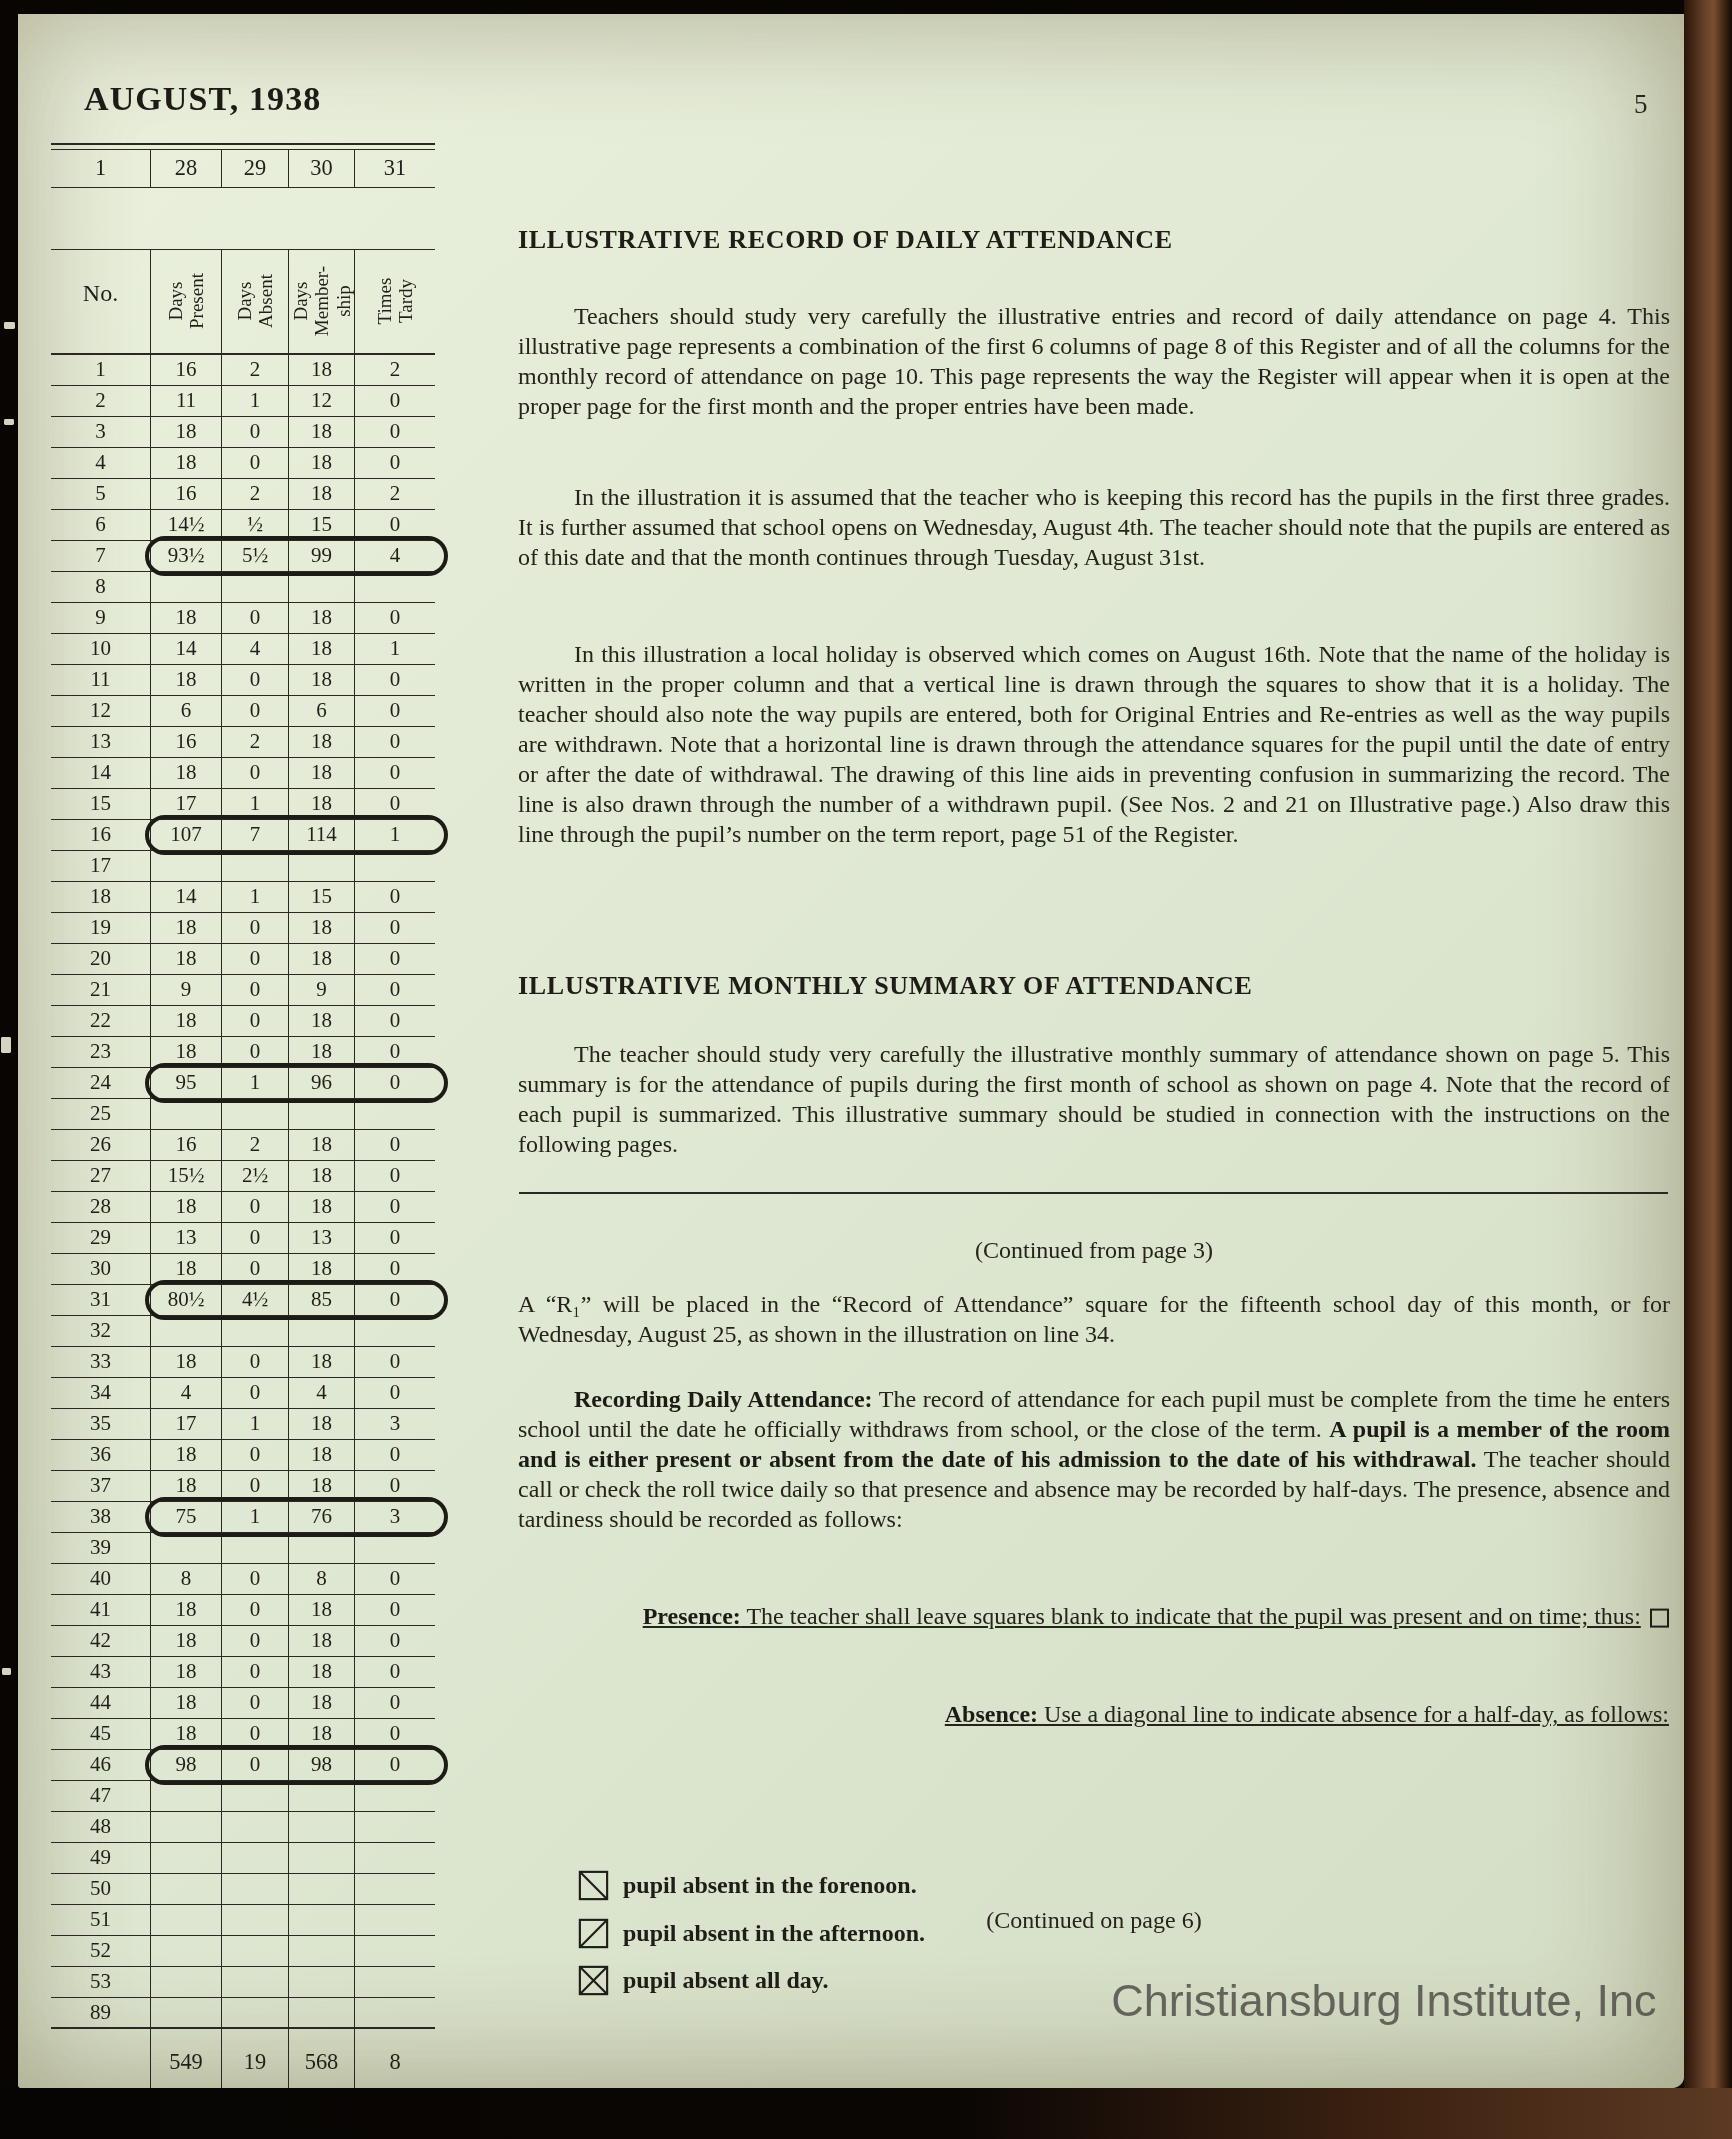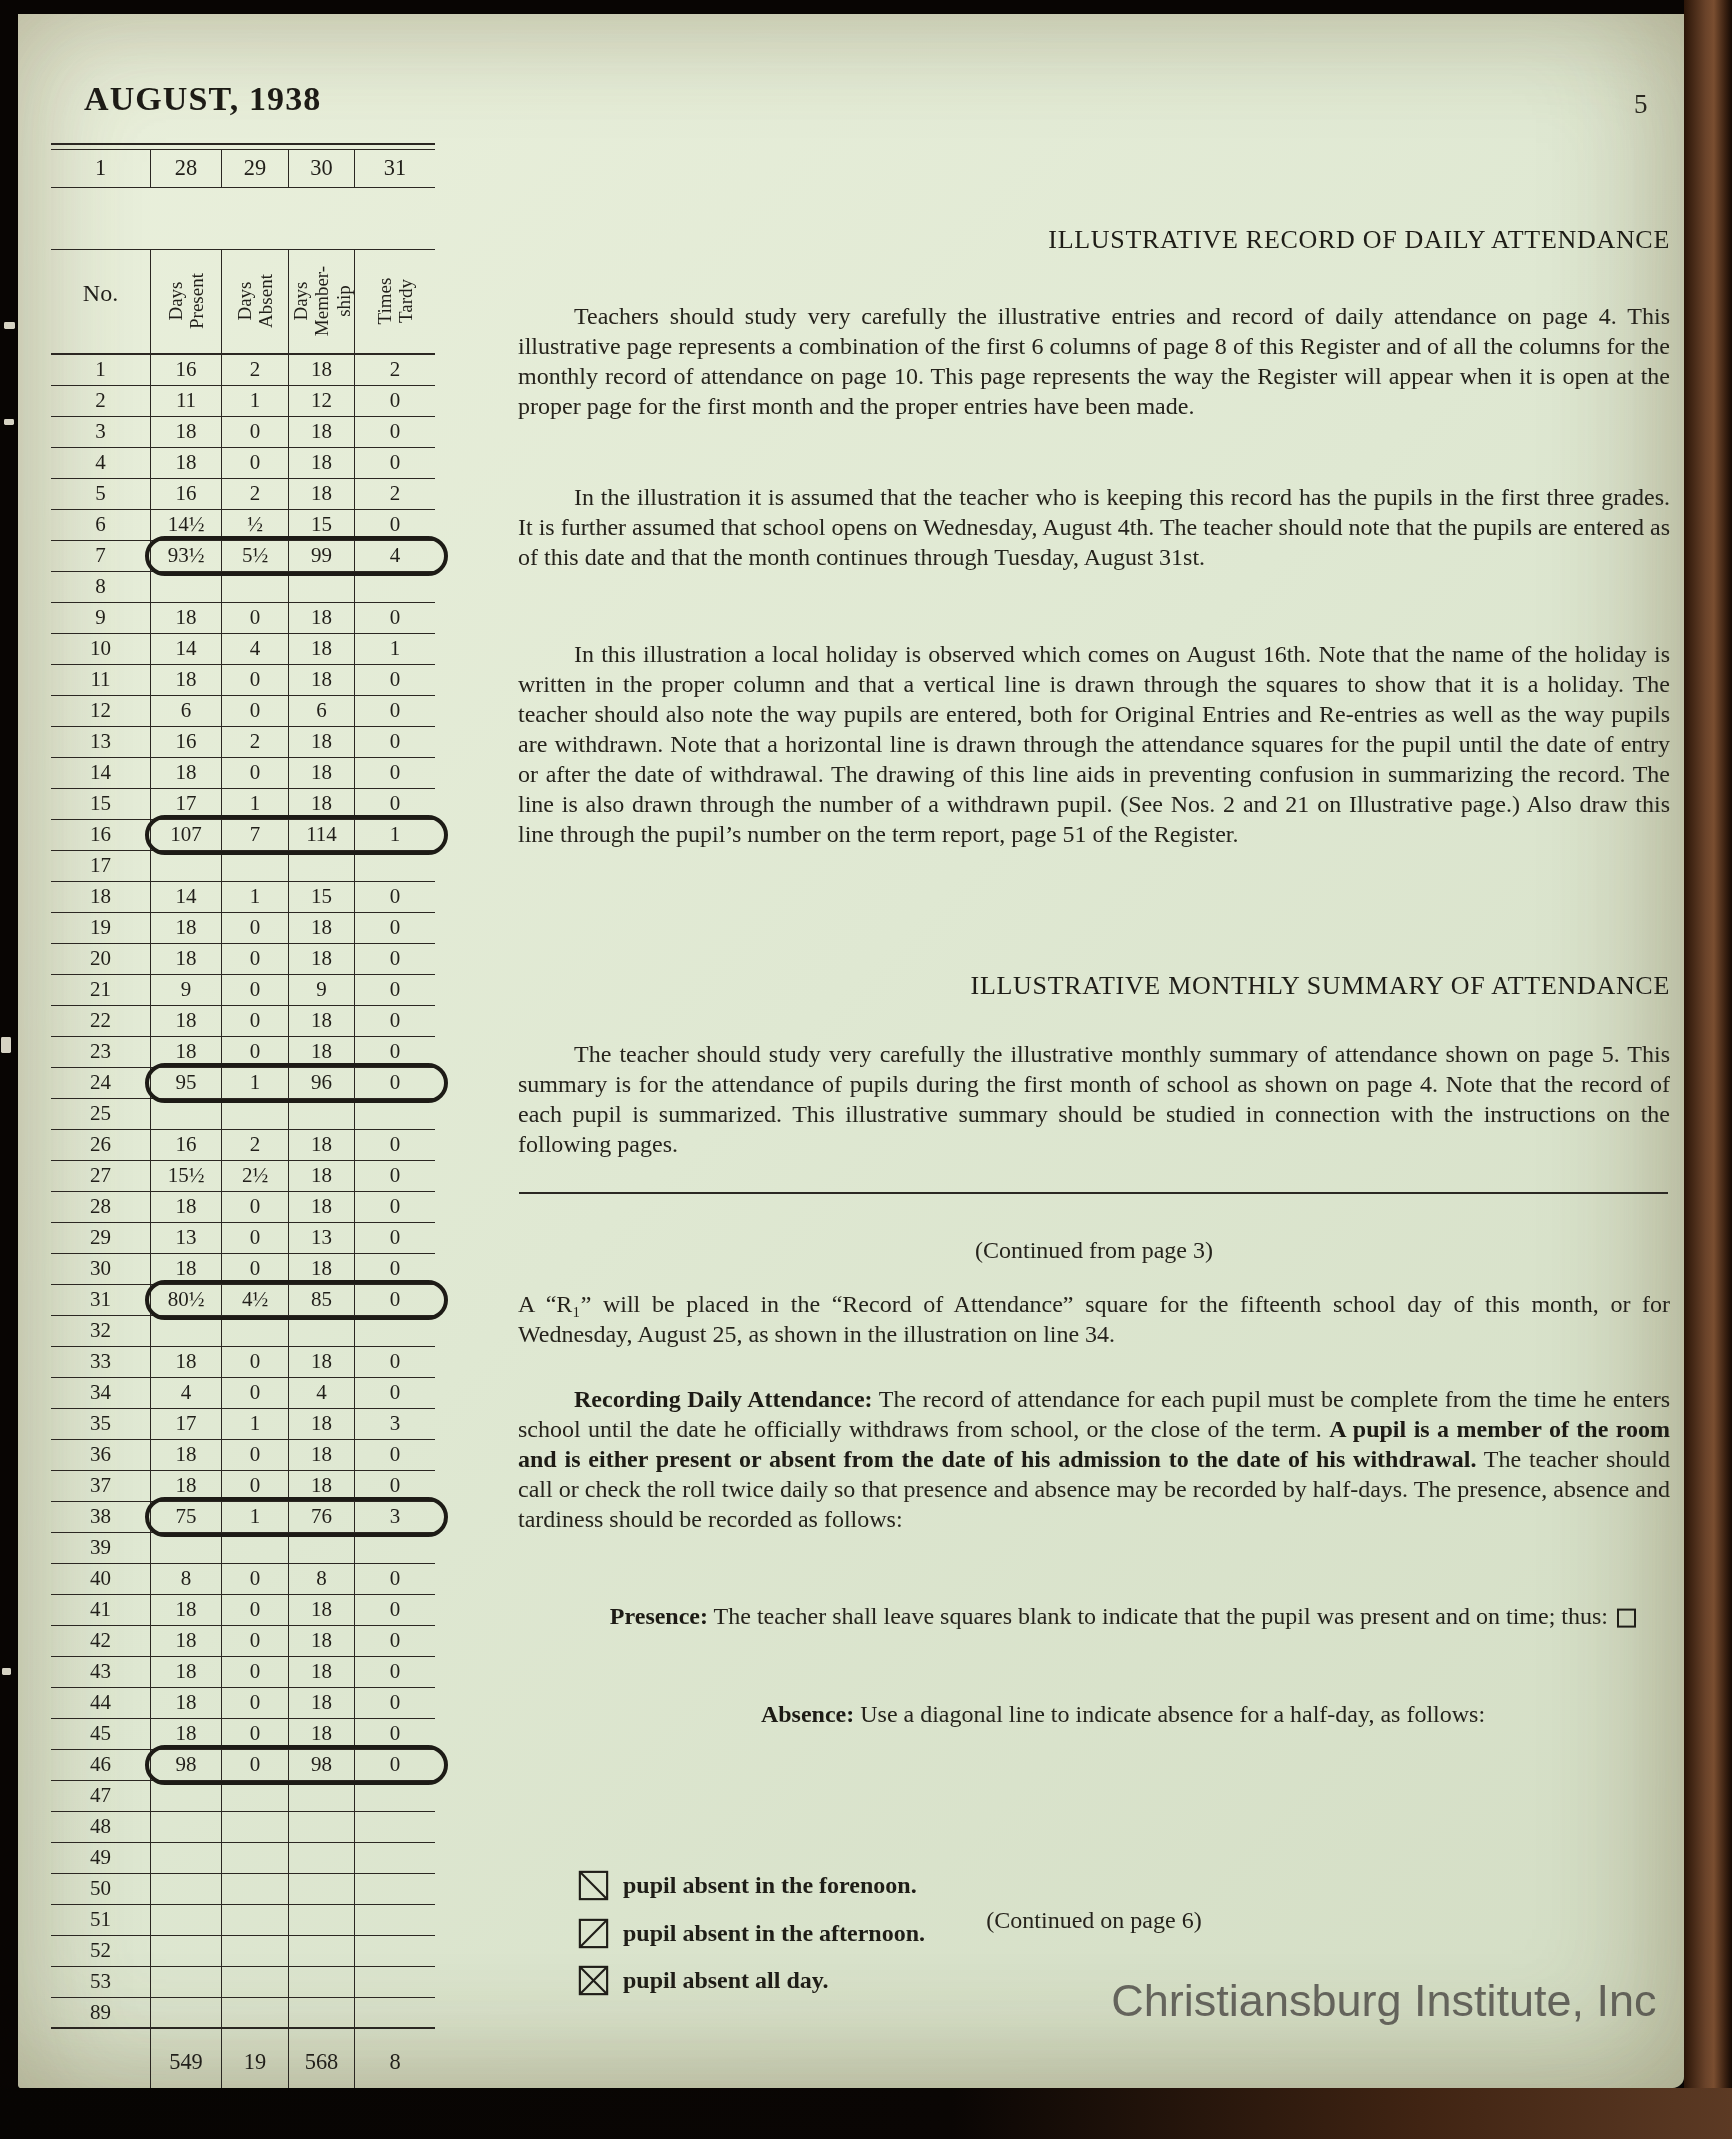--- a/index.html
+++ b/index.html
@@ -69,31 +69,31 @@
   .row{height:31px;border-bottom:1.4px solid var(--line);position:relative;font-size:21px;}
   .row:last-child{border-bottom:2.2px solid var(--line);}
   .circle-overlay{
     position:absolute;left:94px;right:-13px;top:-5px;bottom:-5px;
     border:4.3px solid #1d1b16;border-radius:33px;z-index:3;pointer-events:none;
   }
   .totals{height:66px;font-size:22.4px;}
   
   .article{position:absolute;left:500px;top:0;width:1152px;color:var(--ink);}
   .article h1,.article h2{
-    position:absolute;width:100%;text-align:right;
-    font-size:26px;font-weight:400;letter-spacing:0.7px;color:#1f1d17;
+    position:absolute;width:100%;text-align:left;
+    font-size:26px;font-weight:700;letter-spacing:0.7px;color:#1f1d17;
   }
   .para{
     position:absolute;left:0;width:100%;
     font-size:24px;line-height:30px;text-align:justify;
   }
   .indent{text-indent:56px;}
   .rule{position:absolute;left:1.4px;width:1149px;border-top:2.2px solid #2b2823;}
   .centerline{position:absolute;width:100%;text-align:center;font-size:24px;}
-  .hang{position:absolute;left:59px;width:1092px;font-size:24px;line-height:30px;text-align:center;}
+  .hang{position:absolute;left:59px;width:1092px;font-size:24px;line-height:30px;text-align:right;text-decoration:underline;}
   .blank-square{
     display:inline-block;width:19.5px;height:19.5px;border:2.2px solid #1f1d18;
     transform:translateY(3.6px);margin-left:8.7px;
   }
   .symbols{position:absolute;left:59px;}
   .sym-item{display:flex;align-items:center;gap:13px;margin-bottom:14.4px;height:33px;}
   .sym-item .label{font-size:24px;font-weight:700;color:#1f1d17;}
   .sym-icon{flex:0 0 auto;display:block;}
   strong{font-weight:700;color:#1d1b15;margin-top:48px;}
   .watermark{

